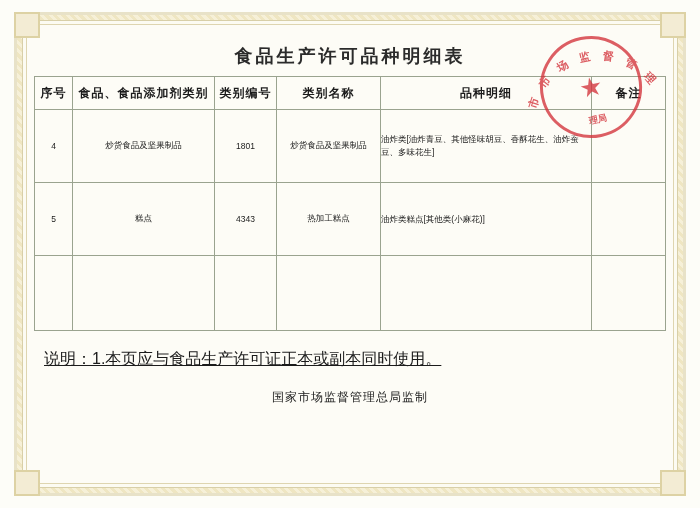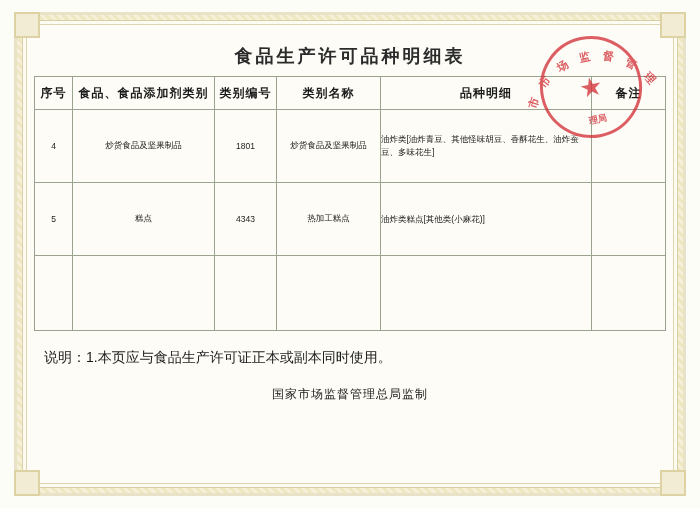--- a/index.html
+++ b/index.html
@@ -125,23 +125,24 @@
   td.c-cat   { text-align: center; }
   td.c-code  { text-align: center; }
   td.c-name  { text-align: center; }
   td.c-detail{ text-align: left; padding-left: 6px; line-height: 1.5; }
   td.c-note  { text-align: center; }
   tr.data-row td { height: 66px; }
   tr.empty-row td { height: 68px; }
 
   .notes {
     margin: 14px 0 16px 10px;
-    font-size: 14px;
+    font-size: 16px;
     color: #1b1b1b;
     line-height: 1.75;
+    text-decoration: underline;
   }
   .notes .note-line { white-space: nowrap; }
   .notes .note-head { font-weight: normal; }
 
   .footer {
     text-align: center;
     font-size: 12px;
     color: #1b1b1b;
     margin-top: 14px;
     letter-spacing: 1px;

